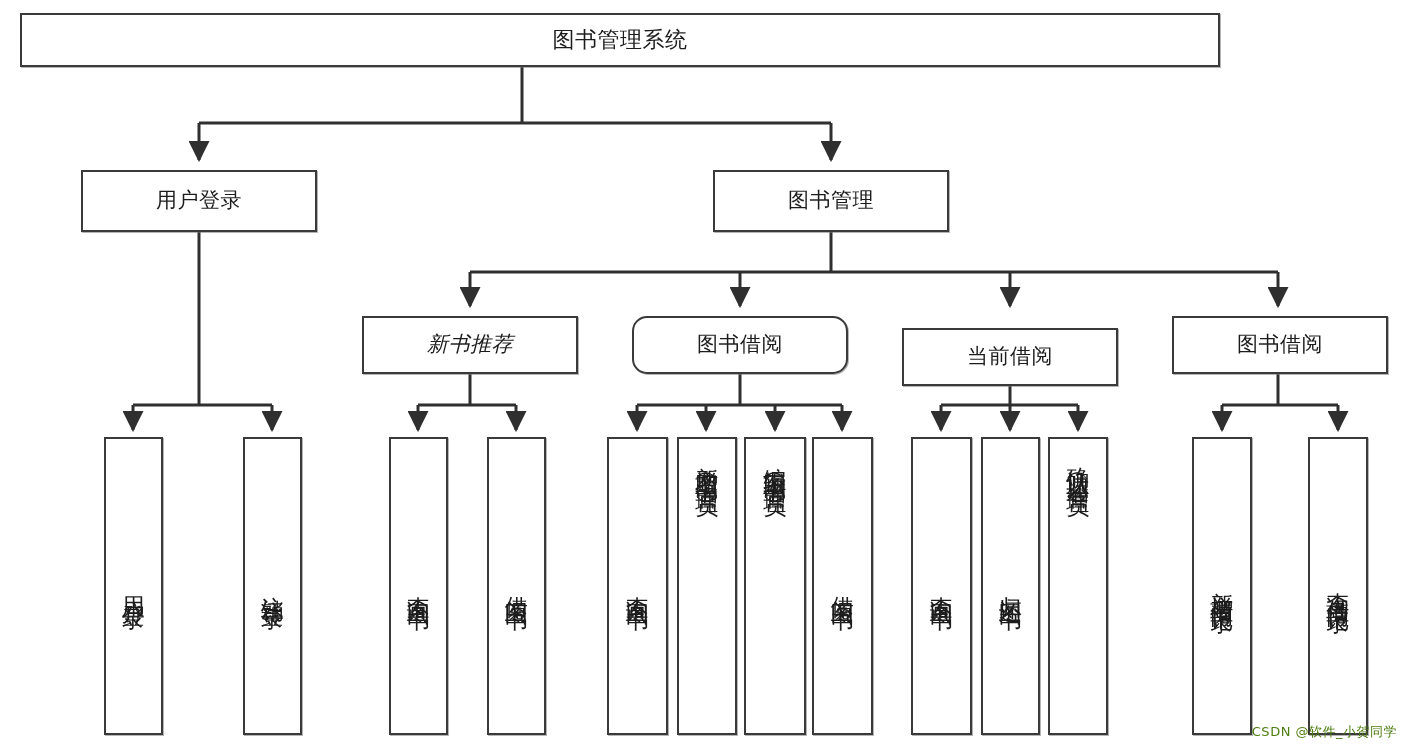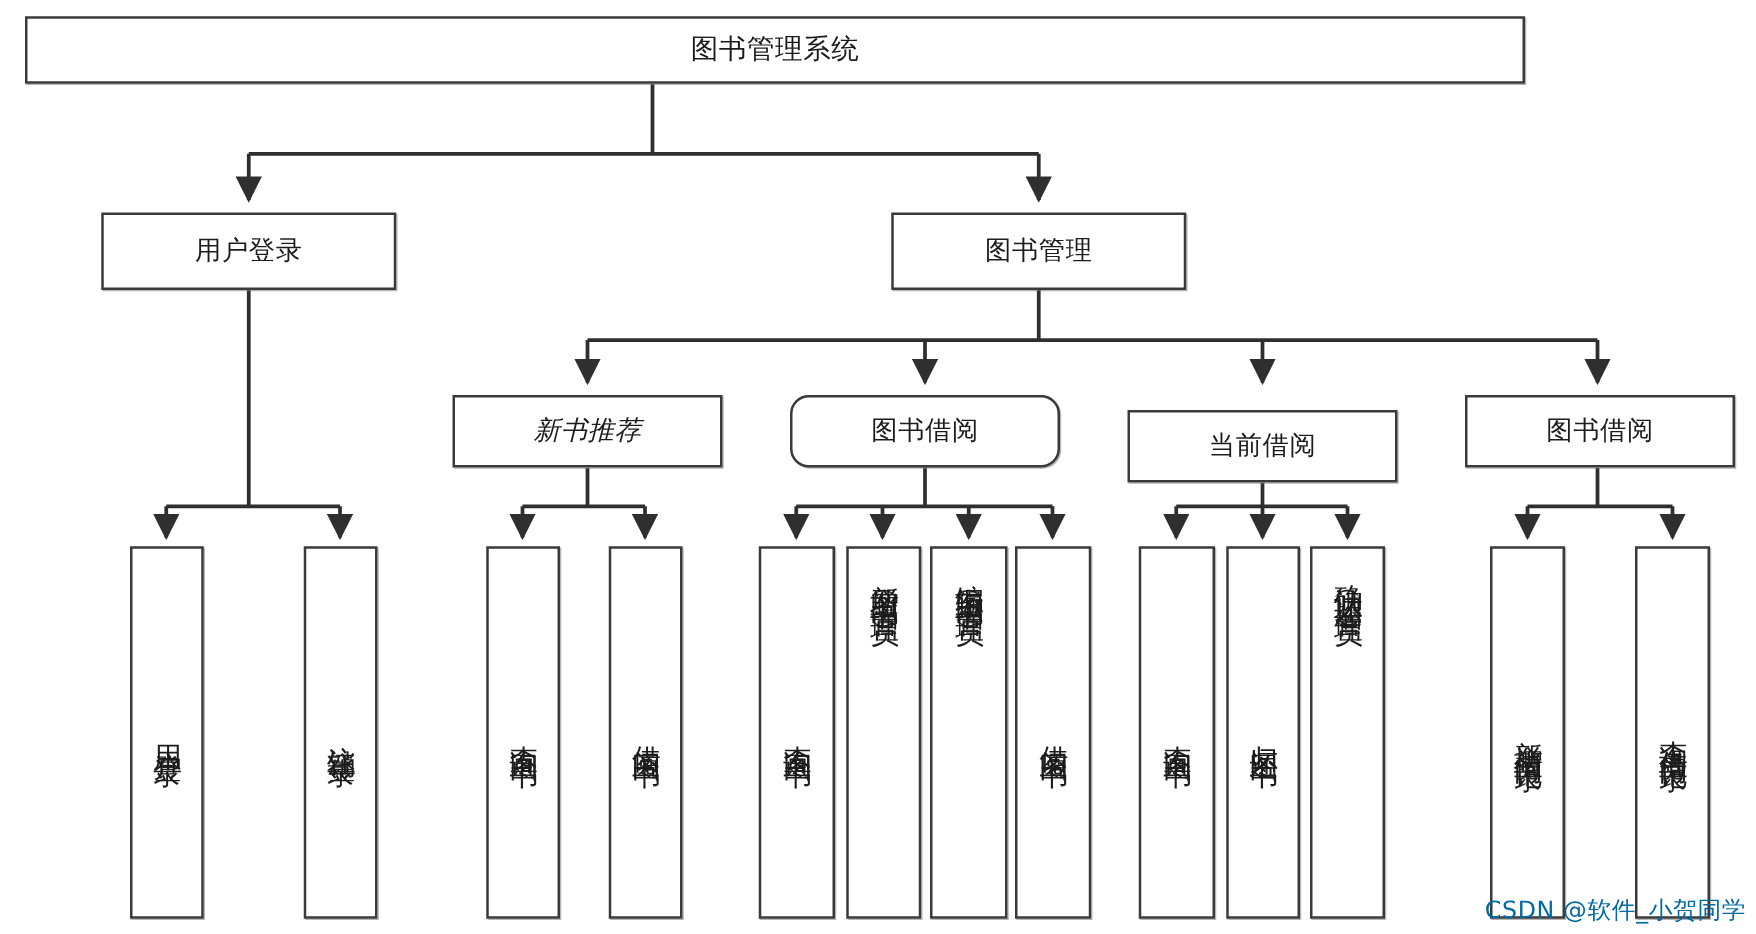--- a/index.html
+++ b/index.html
@@ -60,22 +60,22 @@
     white-space:nowrap;
   }
   .node.v.center{
     align-items:center;
     padding-top:0;
   }
   .watermark{
     position:absolute;
     right:8px;
     bottom:6px;
-    font-size:19px;
-    color:#0369a1;
+    font-size:13px;
+    color:#4d7c0f;
     letter-spacing:.5px;
     white-space:nowrap;
     z-index:5;
   }
 </style>
 </head>
 <body>
 
 <div id="canvas">
 

